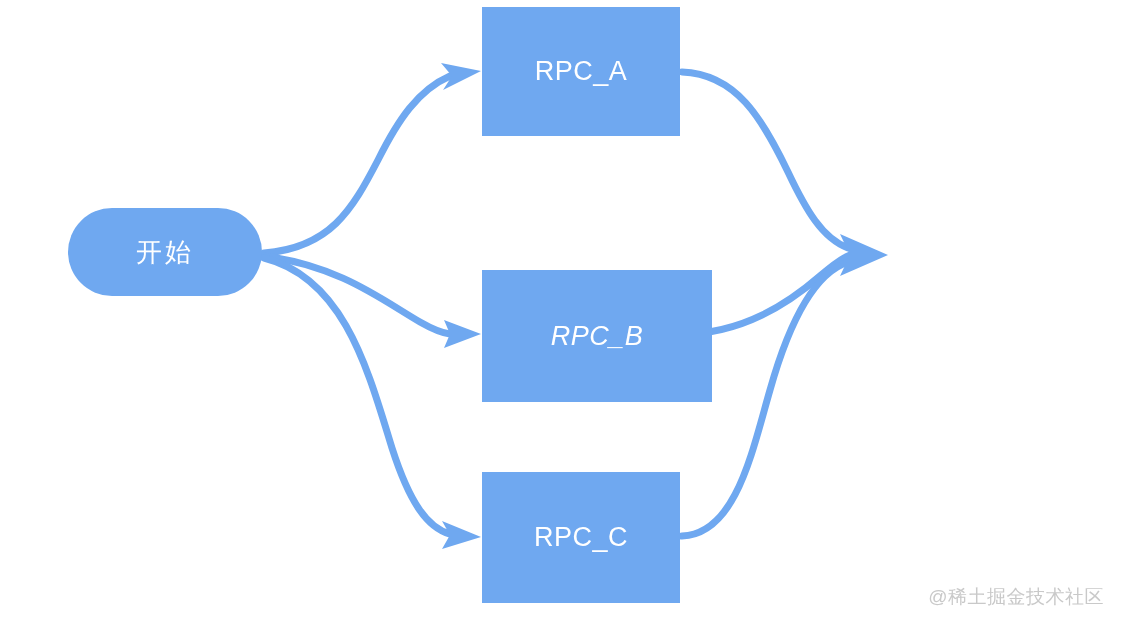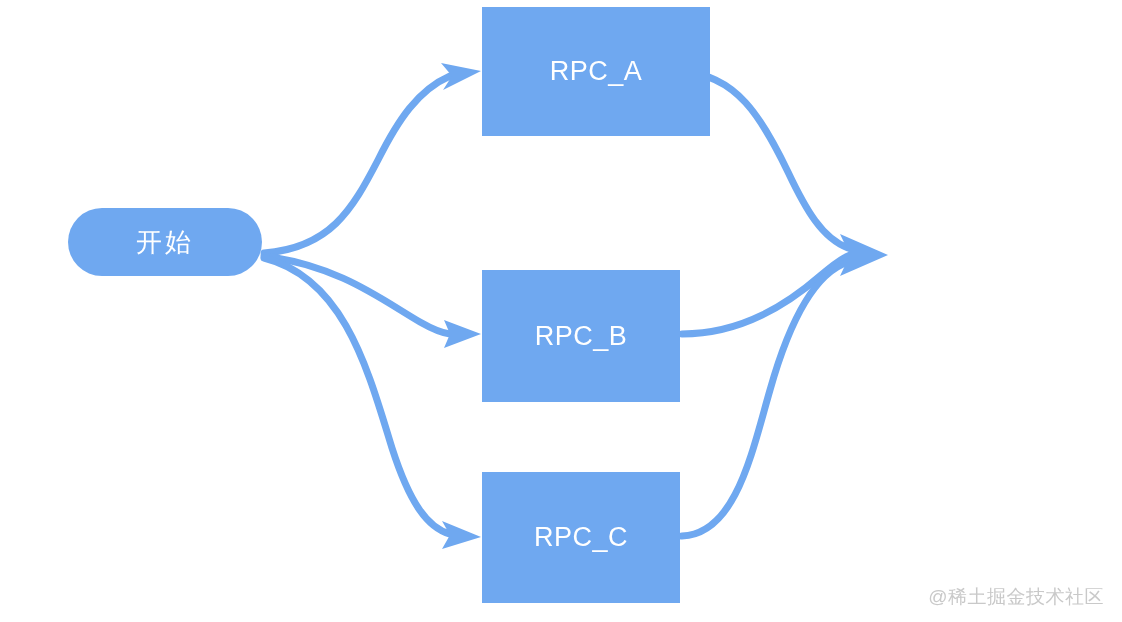--- a/index.html
+++ b/index.html
@@ -79,29 +79,29 @@
 
     <path d="M 682,72 C 736,74 762,118 788,172 C 806,210 822,238 848,248" fill="none" stroke="#6FA8F0" stroke-width="7" stroke-linecap="round"></path>
 
     <path d="M 682,334 C 744,334 790,302 820,276 C 834,264 842,258 850,255" fill="none" stroke="#6FA8F0" stroke-width="7" stroke-linecap="round"></path>
 
     <path d="M 682,536 C 736,534 752,452 770,390 C 792,312 818,272 848,262" fill="none" stroke="#6FA8F0" stroke-width="7" stroke-linecap="round"></path>
 
     <path d="M 888,255 L 840,234 L 850,255 L 840,276 Z" fill="#6FA8F0"></path>
   </svg>
 
-  <div class="node node-terminal" style="left:68px; top:208px; width:194px; height:68px; background:#6FA8F0;">
+  <div class="node node-terminal" style="left:68px; top:208px; width:194px; height:88px; background:#6FA8F0;">
     <span class="node-label label-cjk">开始</span>
   </div>
 
-  <div class="node node-process" style="left:482px; top:7px; width:228px; height:129px; background:#6FA8F0;">
+  <div class="node node-process" style="left:482px; top:7px; width:198px; height:129px; background:#6FA8F0;">
     <span class="node-label">RPC_A</span>
   </div>
 
-  <div class="node node-process" style="left:482px; top:270px; width:198px; height:132px; background:#6FA8F0;">
+  <div class="node node-process" style="left:482px; top:270px; width:230px; height:132px; background:#6FA8F0;font-style:italic;">
     <span class="node-label">RPC_B</span>
   </div>
 
   <div class="node node-process" style="left:482px; top:472px; width:198px; height:131px; background:#6FA8F0;">
     <span class="node-label">RPC_C</span>
   </div>
 
 
   <div id="watermark">@稀土掘金技术社区</div>
 

